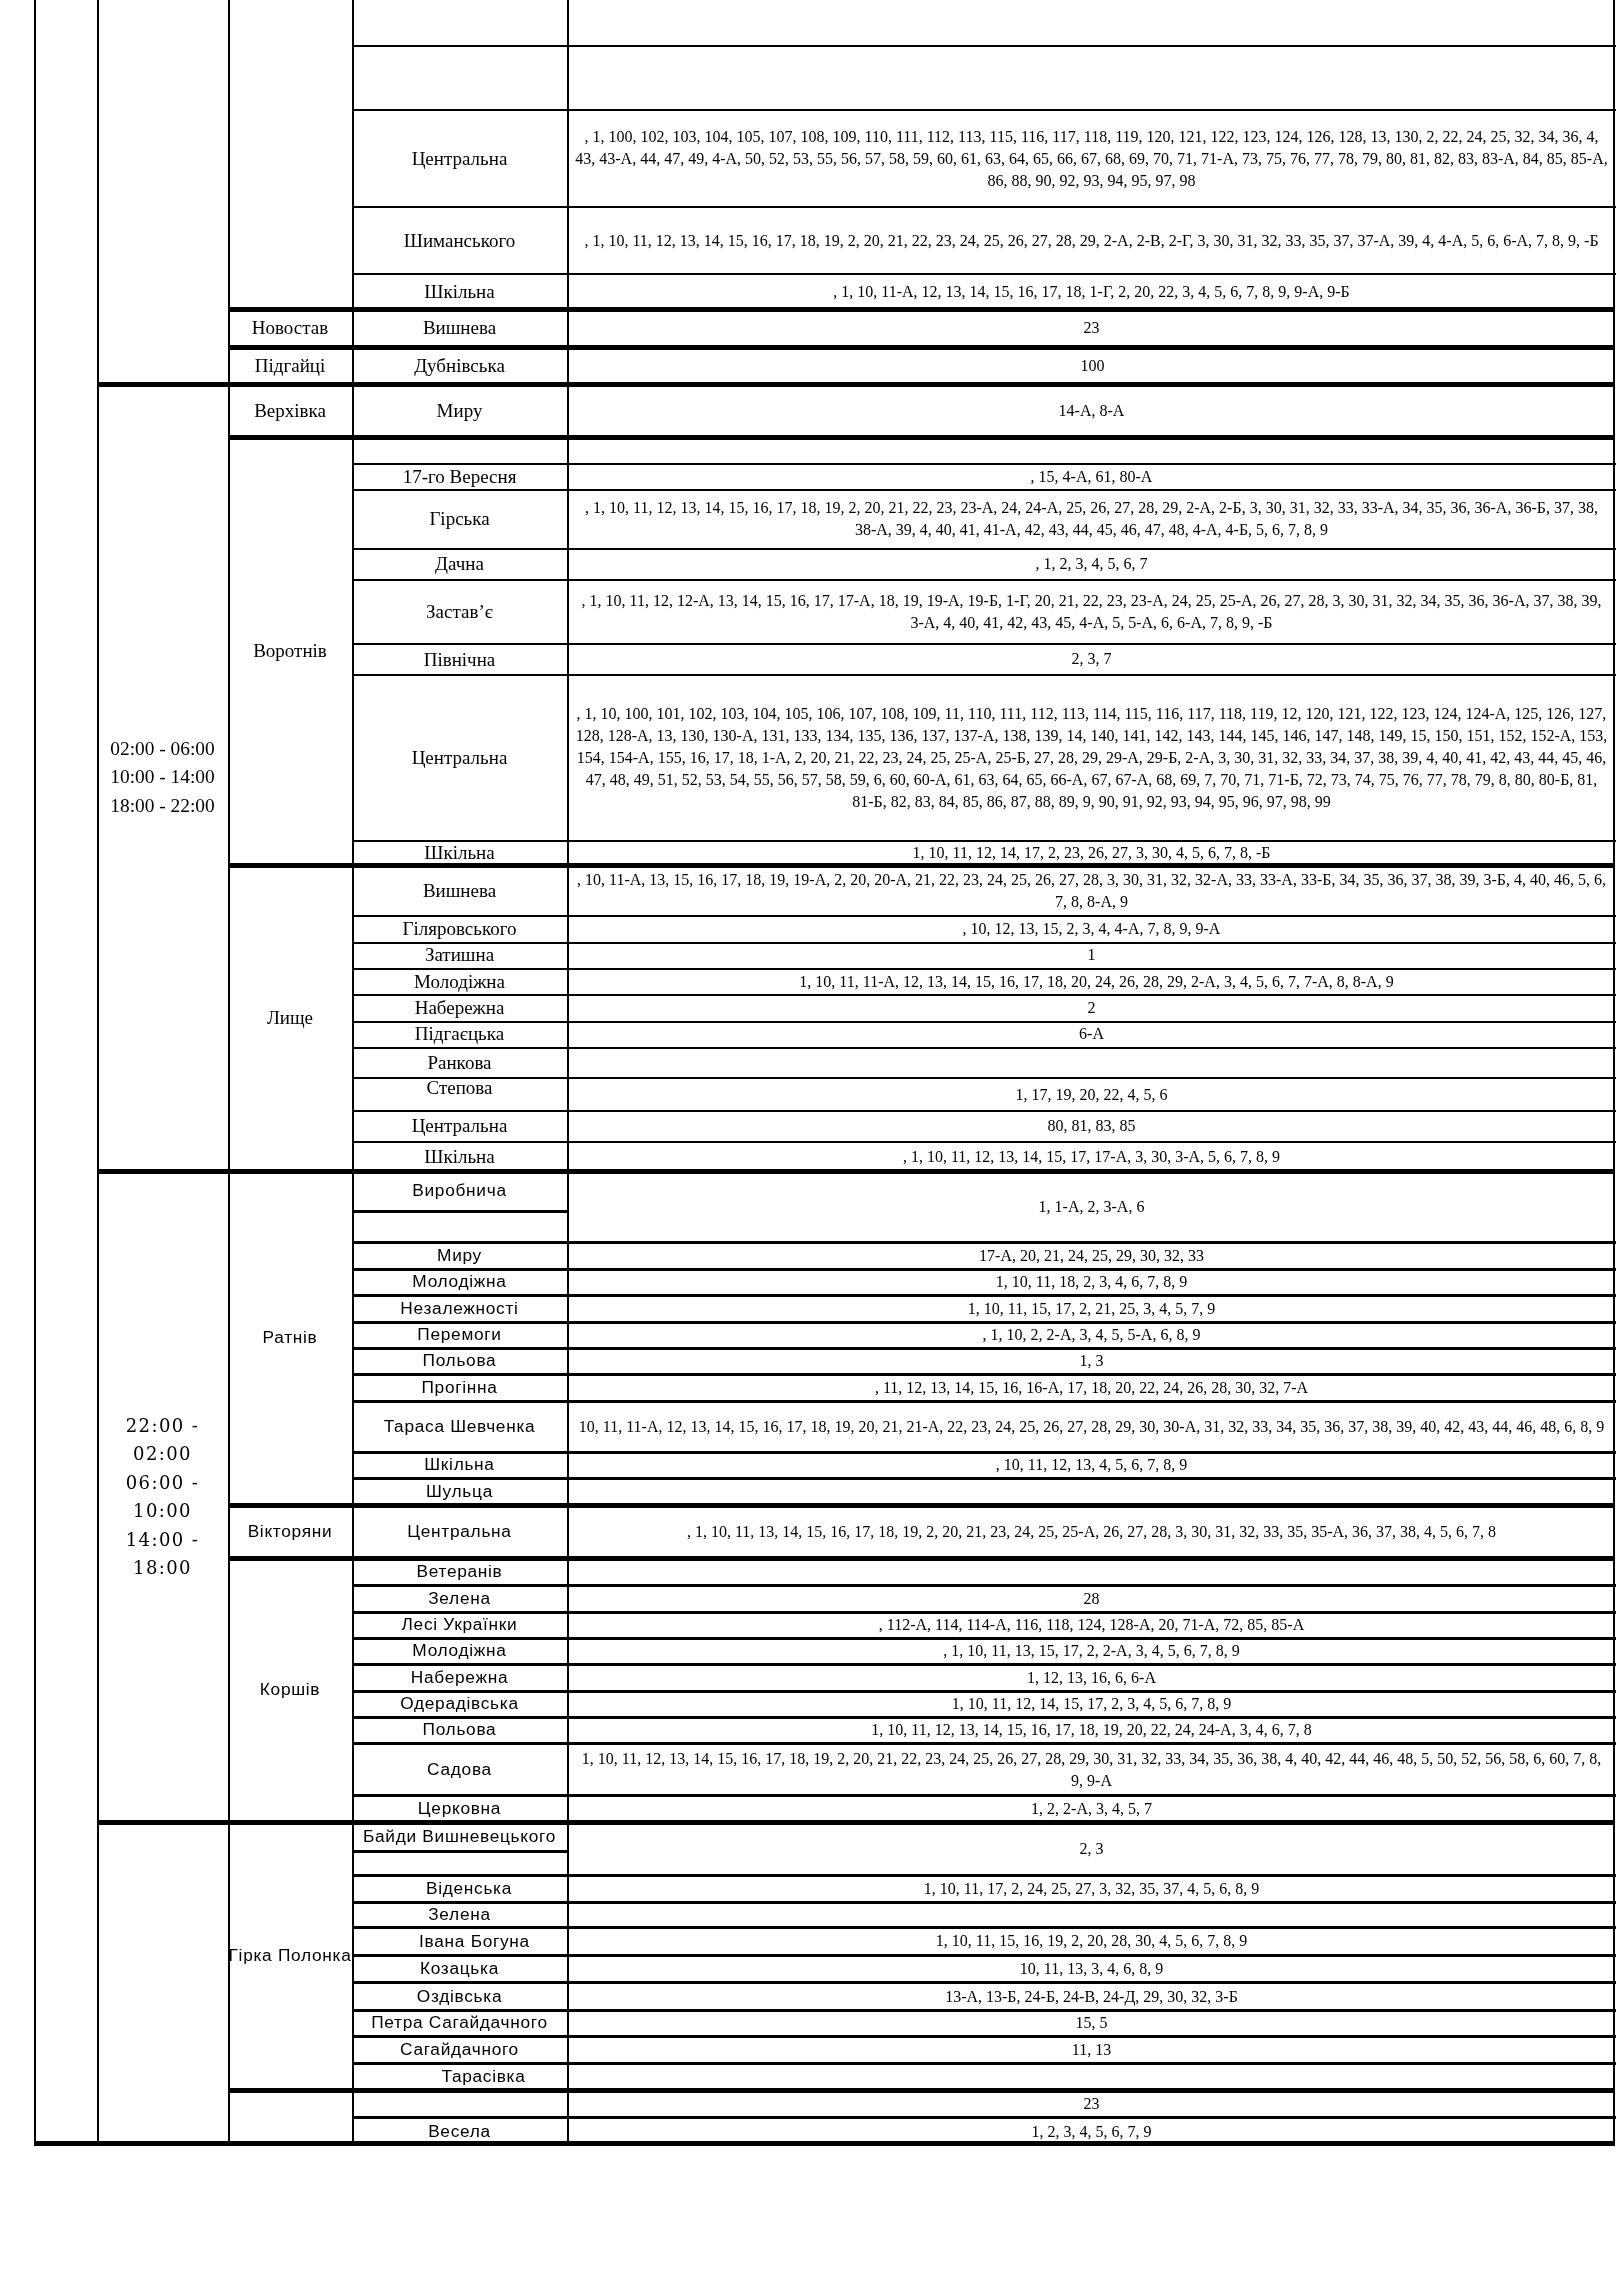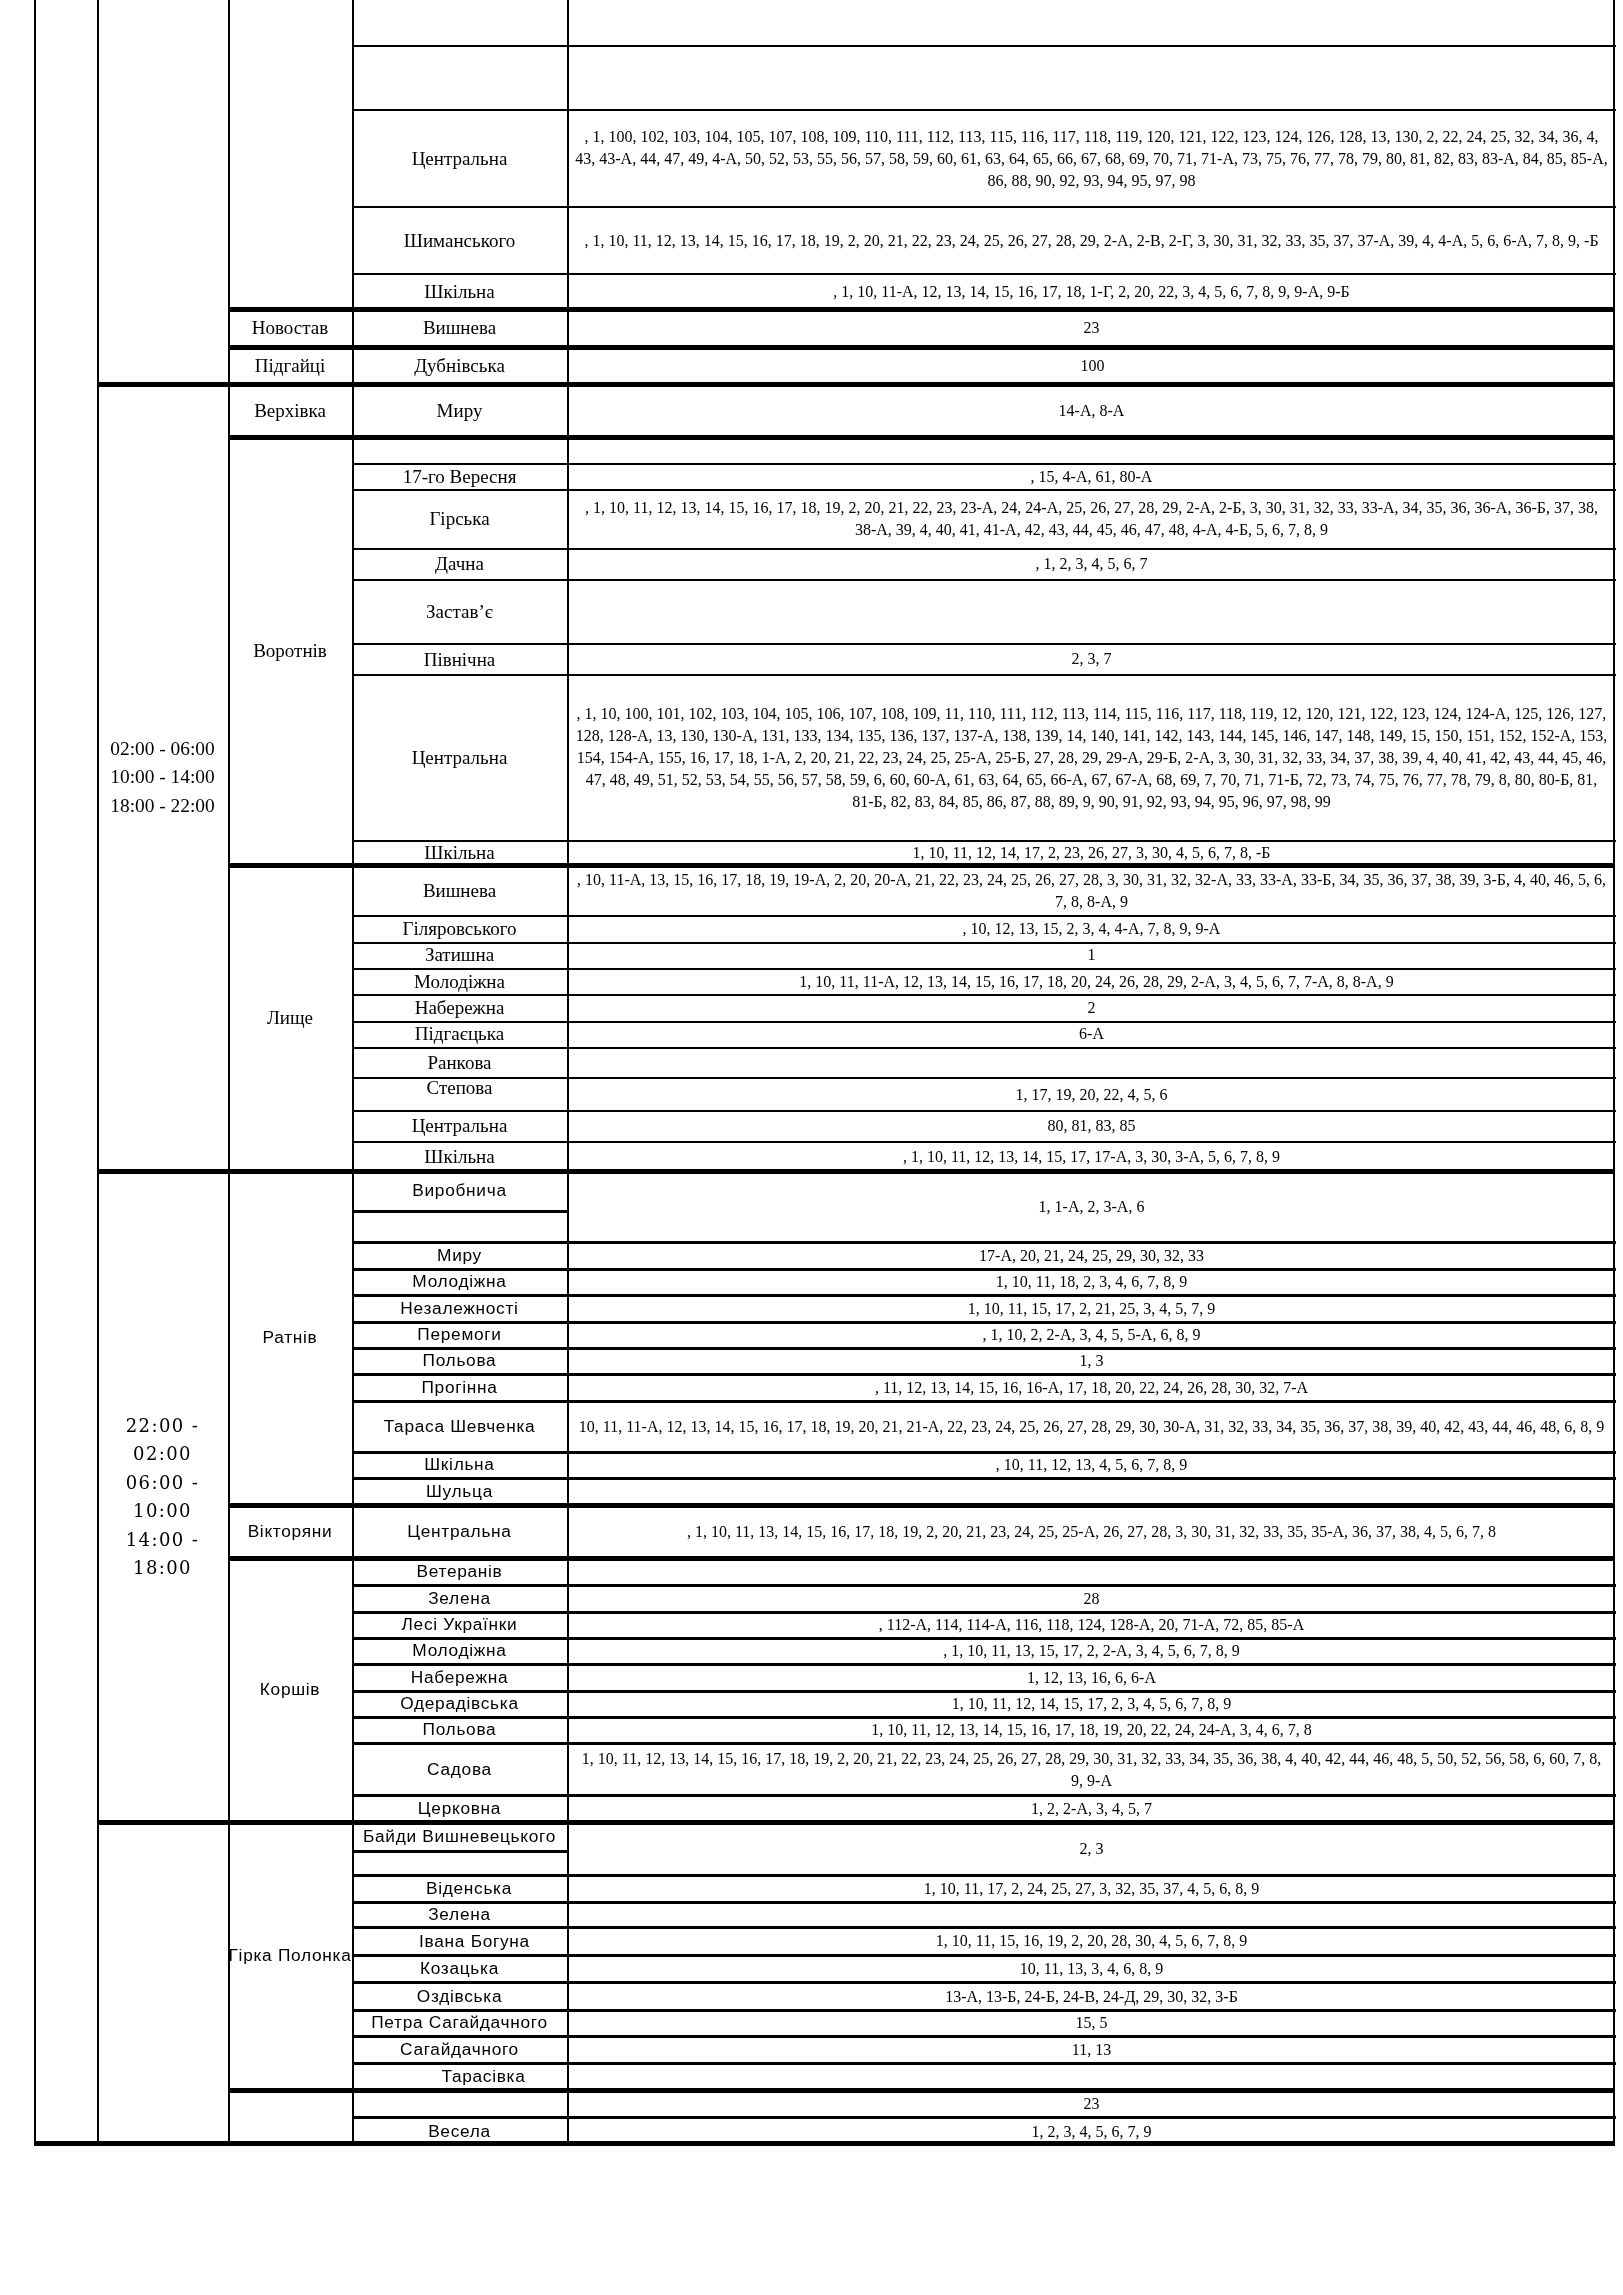--- a/index.html
+++ b/index.html
@@ -54,20 +54,21 @@
     <div class="cell label" style="left: 352px; top: 464px; width: 215px; height: 26px;">17-го Вересня</div>
     <div class="cell numbers" style="left: 567px; top: 464px; width: 1049px; height: 26px;">, 15, 4-А, 61, 80-А</div>
     <div class="hline" style="left: 352px; top: 489px; width: 1264px; height: 2.1px;"></div>
     <div class="cell label" style="left: 352px; top: 490px; width: 215px; height: 58px;">Гірська</div>
     <div class="cell numbers" style="left: 567px; top: 490px; width: 1049px; height: 58px;">, 1, 10, 11, 12, 13, 14, 15, 16, 17, 18, 19, 2, 20, 21, 22, 23, 23-А, 24, 24-А, 25, 26, 27, 28, 29, 2-А, 2-Б, 3, 30, 31, 32, 33, 33-А, 34, 35, 36, 36-А, 36-Б, 37, 38, 38-А, 39, 4, 40, 41, 41-А, 42, 43, 44, 45, 46, 47, 48, 4-А, 4-Б, 5, 6, 7, 8, 9</div>
     <div class="hline" style="left: 352px; top: 548px; width: 1264px; height: 2.1px;"></div>
     <div class="cell label" style="left: 352px; top: 548px; width: 215px; height: 31px;">Дачна</div>
     <div class="cell numbers" style="left: 567px; top: 548px; width: 1049px; height: 31px;">, 1, 2, 3, 4, 5, 6, 7</div>
     <div class="hline" style="left: 352px; top: 579px; width: 1264px; height: 2.1px;"></div>
     <div class="cell label" style="left: 352px; top: 579px; width: 215px; height: 65px;">Застав’є</div>
+    <div class="cell numbers" style="left: 567px; top: 579px; width: 1049px; height: 65px;">, 1, 10, 11, 12, 12-А, 13, 14, 15, 16, 17, 17-А, 18, 19, 19-А, 19-Б, 1-Г, 20, 21, 22, 23, 23-А, 24, 25, 25-А, 26, 27, 28, 3, 30, 31, 32, 34, 35, 36, 36-А, 37, 38, 39, 3-А, 4, 40, 41, 42, 43, 45, 4-А, 5, 5-А, 6, 6-А, 7, 8, 9, -Б</div>
     <div class="hline" style="left: 352px; top: 643px; width: 1264px; height: 2.1px;"></div>
     <div class="cell label" style="left: 352px; top: 644px; width: 215px; height: 30.5px;">Північна</div>
     <div class="cell numbers" style="left: 567px; top: 644px; width: 1049px; height: 30.5px;">2, 3, 7</div>
     <div class="hline" style="left: 352px; top: 674px; width: 1264px; height: 2.1px;"></div>
     <div class="cell label" style="left: 352px; top: 674px; width: 215px; height: 167px;">Центральна</div>
     <div class="cell numbers" style="left: 567px; top: 674px; width: 1049px; height: 167px;">, 1, 10, 100, 101, 102, 103, 104, 105, 106, 107, 108, 109, 11, 110, 111, 112, 113, 114, 115, 116, 117, 118, 119, 12, 120, 121, 122, 123, 124, 124-А, 125, 126, 127, 128, 128-А, 13, 130, 130-А, 131, 133, 134, 135, 136, 137, 137-А, 138, 139, 14, 140, 141, 142, 143, 144, 145, 146, 147, 148, 149, 15, 150, 151, 152, 152-А, 153, 154, 154-А, 155, 16, 17, 18, 1-А, 2, 20, 21, 22, 23, 24, 25, 25-А, 25-Б, 27, 28, 29, 29-А, 29-Б, 2-А, 3, 30, 31, 32, 33, 34, 37, 38, 39, 4, 40, 41, 42, 43, 44, 45, 46, 47, 48, 49, 51, 52, 53, 54, 55, 56, 57, 58, 59, 6, 60, 60-А, 61, 63, 64, 65, 66-А, 67, 67-А, 68, 69, 7, 70, 71, 71-Б, 72, 73, 74, 75, 76, 77, 78, 79, 8, 80, 80-Б, 81, 81-Б, 82, 83, 84, 85, 86, 87, 88, 89, 9, 90, 91, 92, 93, 94, 95, 96, 97, 98, 99</div>
     <div class="hline" style="left: 352px; top: 840px; width: 1264px; height: 2.1px;"></div>
     <div class="cell label" style="left: 352px; top: 841px; width: 215px; height: 24px;">Шкільна</div>
     <div class="cell numbers" style="left: 567px; top: 841px; width: 1049px; height: 24px;">1, 10, 11, 12, 14, 17, 2, 23, 26, 27, 3, 30, 4, 5, 6, 7, 8, -Б</div>
     <div class="cell label" style="left: 228px; top: 437px; width: 124px; height: 428px;">Воротнів</div>

